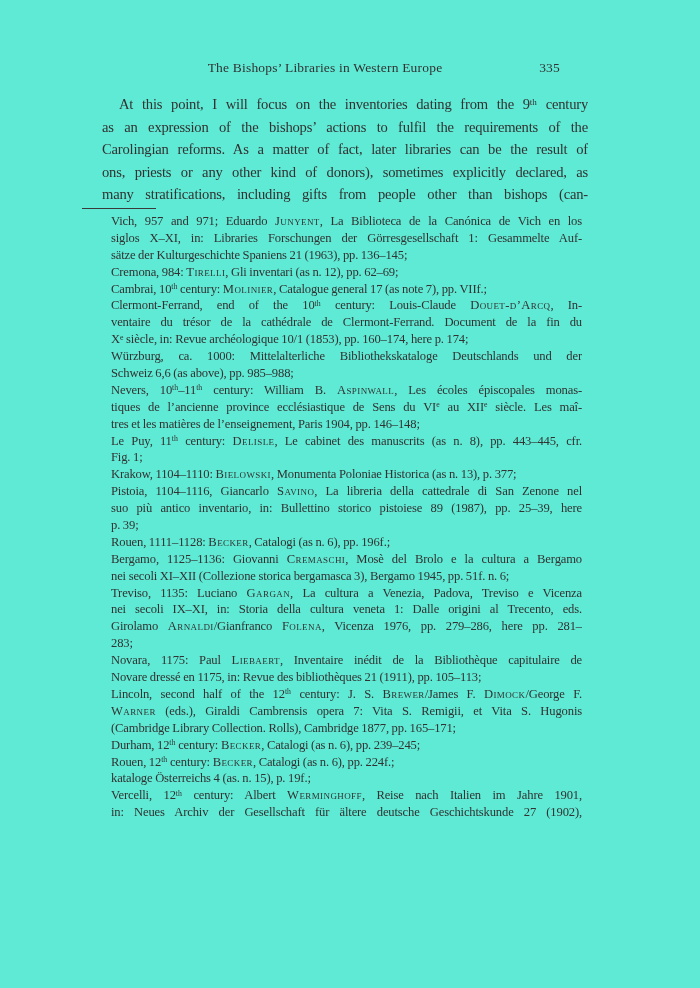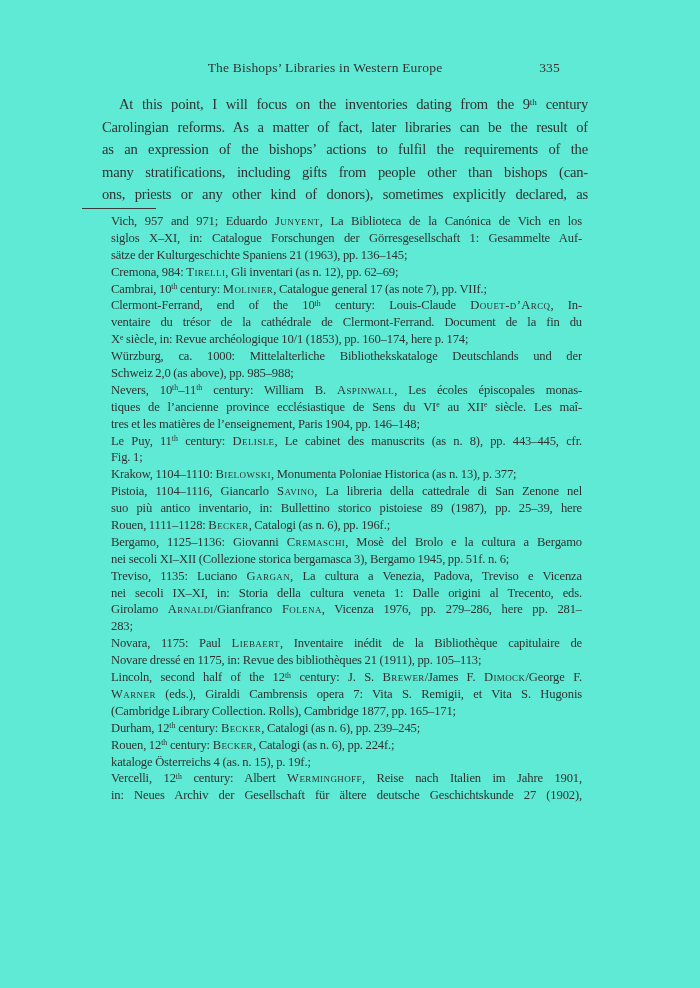--- a/index.html
+++ b/index.html
@@ -70,47 +70,48 @@
 
 <div class="page">
 
   <div class="running-header">
     <span class="rh-title">The Bishops’ Libraries in Western Europe</span>
     <span class="rh-page">335</span>
   </div>
 
   <div class="body-text">
       <div class="tline indent">At this point, I will focus on the inventories dating from the 9<sup>th</sup> century</div>
+      <div class="tline">as an expression of the bishops’ actions to fulfil the requirements of the</div>
       <div class="tline">Carolingian reforms. As a matter of fact, later libraries can be the result of</div>
-      <div class="tline">as an expression of the bishops’ actions to fulfil the requirements of the</div>
+      <div class="tline">ons, priests or any other kind of donors), sometimes explicitly declared, as</div>
       <div class="tline">many stratifications, including gifts from people other than bishops (can-</div>
-      <div class="tline">ons, priests or any other kind of donors), sometimes explicitly declared, as</div>
     </div>
 
   <div class="fn-rule"></div>
 
   <div class="footnote">
       <div class="tline">Vich, 957 and 971; Eduardo <span class="sc">Junyent</span>, La Biblioteca de la Canónica de Vich en los</div>
-      <div class="tline">siglos X–XI, in: Catalogue Forschungen der Görresgesellschaft 1: Gesammelte Auf-</div>
+      <div class="tline">siglos X–XI, in: Libraries Forschungen der Görresgesellschaft 1: Gesammelte Auf-</div>
       <div class="tline entry-end">sätze der Kulturgeschichte Spaniens 21 (1963), pp. 136–145;</div>
       <div class="tline entry-end">Cremona, 984: <span class="sc">Tirelli</span>, Gli inventari (as n. 12), pp. 62–69;</div>
       <div class="tline entry-end">Cambrai, 10<sup>th</sup> century: <span class="sc">Molinier</span>, Catalogue general 17 (as note 7), pp. VIIf.;</div>
       <div class="tline">Clermont-Ferrand, end of the 10<sup>th</sup> century: Louis-Claude <span class="sc">Douet-d’Arcq</span>, In-</div>
       <div class="tline">ventaire du trésor de la cathédrale de Clermont-Ferrand. Document de la fin du</div>
       <div class="tline entry-end">X<sup>e</sup> siècle, in: Revue archéologique 10/1 (1853), pp. 160–174, here p. 174;</div>
       <div class="tline">Würzburg, ca. 1000: Mittelalterliche Bibliothekskataloge Deutschlands und der</div>
-      <div class="tline entry-end">Schweiz 2,0 (as above), pp. 985–988;</div>
+      <div class="tline entry-end">Schweiz 6,6 (as above), pp. 985–988;</div>
       <div class="tline">Nevers, 10<sup>th</sup>–11<sup>th</sup> century: William B. <span class="sc">Aspinwall</span>, Les écoles épiscopales monas-</div>
       <div class="tline">tiques de l’ancienne province ecclésiastique de Sens du VI<sup>e</sup> au XII<sup>e</sup> siècle. Les maî-</div>
       <div class="tline entry-end">tres et les matières de l’enseignement, Paris 1904, pp. 146–148;</div>
       <div class="tline">Le Puy, 11<sup>th</sup> century: <span class="sc">Delisle</span>, Le cabinet des manuscrits (as n. 8), pp. 443–445, cfr.</div>
       <div class="tline entry-end">Fig. 1;</div>
       <div class="tline entry-end">Krakow, 1104–1110: <span class="sc">Bielowski</span>, Monumenta Poloniae Historica (as n. 13), p. 377;</div>
       <div class="tline">Pistoia, 1104–1116, Giancarlo <span class="sc">Savino</span>, La libreria della cattedrale di San Zenone nel</div>
       <div class="tline">suo più antico inventario, in: Bullettino storico pistoiese 89 (1987), pp. 25–39, here</div>
+      <div class="tline entry-end">p. 39;</div>
       <div class="tline entry-end">Rouen, 1111–1128: <span class="sc">Becker</span>, Catalogi (as n. 6), pp. 196f.;</div>
       <div class="tline">Bergamo, 1125–1136: Giovanni <span class="sc">Cremaschi</span>, Mosè del Brolo e la cultura a Bergamo</div>
       <div class="tline entry-end">nei secoli XI–XII (Collezione storica bergamasca 3), Bergamo 1945, pp. 51f. n. 6;</div>
       <div class="tline">Treviso, 1135: Luciano <span class="sc">Gargan</span>, La cultura a Venezia, Padova, Treviso e Vicenza</div>
       <div class="tline">nei secoli IX–XI, in: Storia della cultura veneta 1: Dalle origini al Trecento, eds.</div>
       <div class="tline">Girolamo <span class="sc">Arnaldi</span>/Gianfranco <span class="sc">Folena</span>, Vicenza 1976, pp. 279–286, here pp. 281–</div>
       <div class="tline entry-end">283;</div>
       <div class="tline">Novara, 1175: Paul <span class="sc">Liebaert</span>, Inventaire inédit de la Bibliothèque capitulaire de</div>
       <div class="tline entry-end">Novare dressé en 1175, in: Revue des bibliothèques 21 (1911), pp. 105–113;</div>
       <div class="tline">Lincoln, second half of the 12<sup>th</sup> century: J. S. <span class="sc">Brewer</span>/James F. <span class="sc">Dimock</span>/George F.</div>

